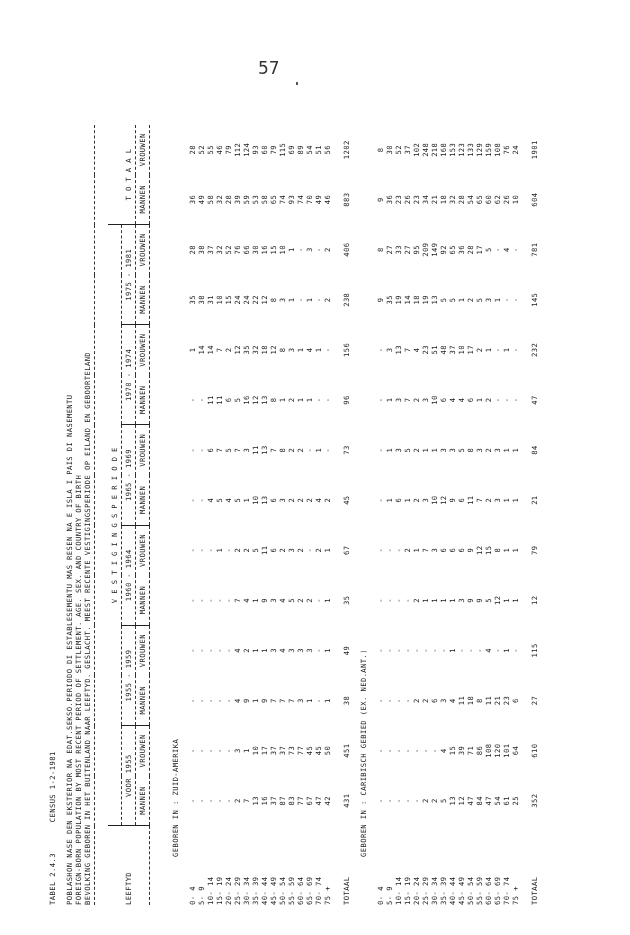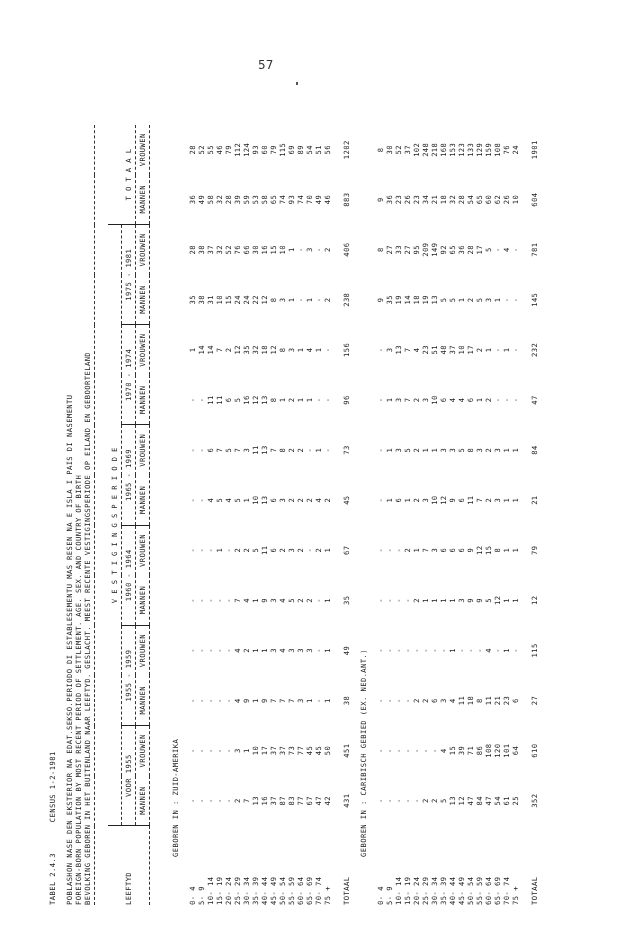--- a/index.html
+++ b/index.html
@@ -1,17 +1,17 @@
 <!DOCTYPE html>
 <html><head>
 <meta charset="utf-8">
 <style>
   html,body{margin:0;padding:0;background:#ffffff;}
   body{width:630px;height:935px;position:relative;overflow:hidden;font-family:"DejaVu Sans Mono",monospace;color:#1a1a1a;}
-  .page-number{position:absolute;left:258px;top:58px;font-family:"DejaVu Sans",sans-serif;font-size:12px;color:#333;}
+  .page-number{position:absolute;left:258px;top:58px;font-family:"DejaVu Sans",sans-serif;font-size:17px;color:#333;}
   .dot{position:absolute;left:296px;top:82px;width:2px;height:3px;background:#555;}
   
   .rot{position:absolute;left:48px;top:905px;width:780px;height:540px;transform:rotate(-90deg);transform-origin:0 0;font-size:7.2px;line-height:9px;letter-spacing:0.4px;}
   .hdr{margin:0 0 2px 0;white-space:nowrap;}
   .hdr .title-line{margin-bottom:8px;}
   .hdr .title-line span{margin-right:26px;}
   table{border-collapse:collapse;width:100%;}
   td,th{padding:0;text-align:center;font-weight:normal;white-space:nowrap;}
   .dash{border-top:1px dashed #333;}
   .vb{border-left:1.5px solid #222;}

